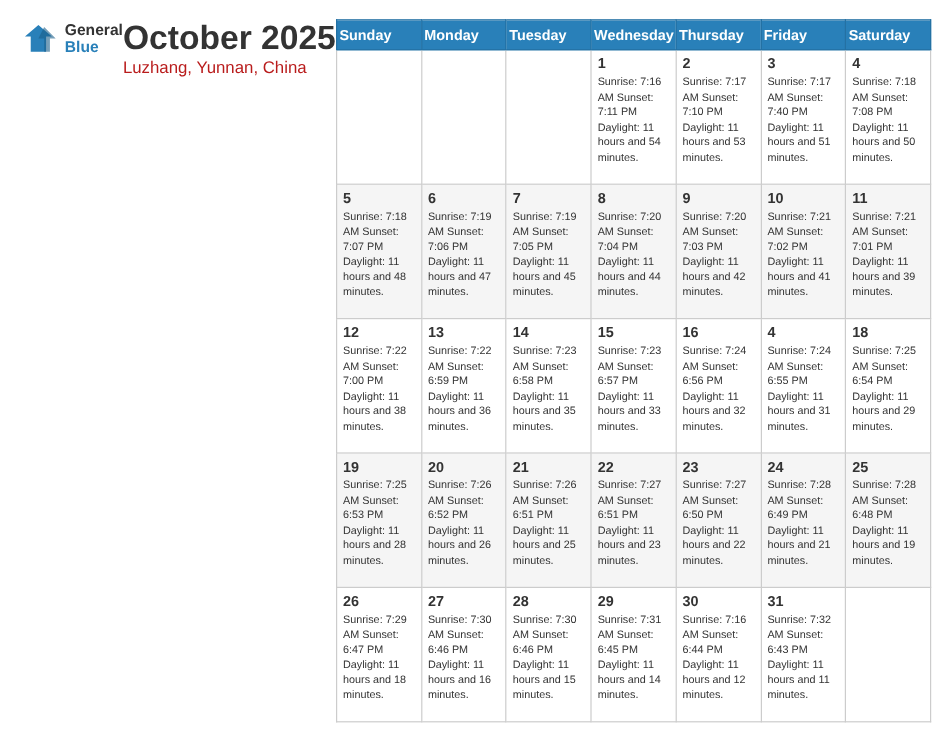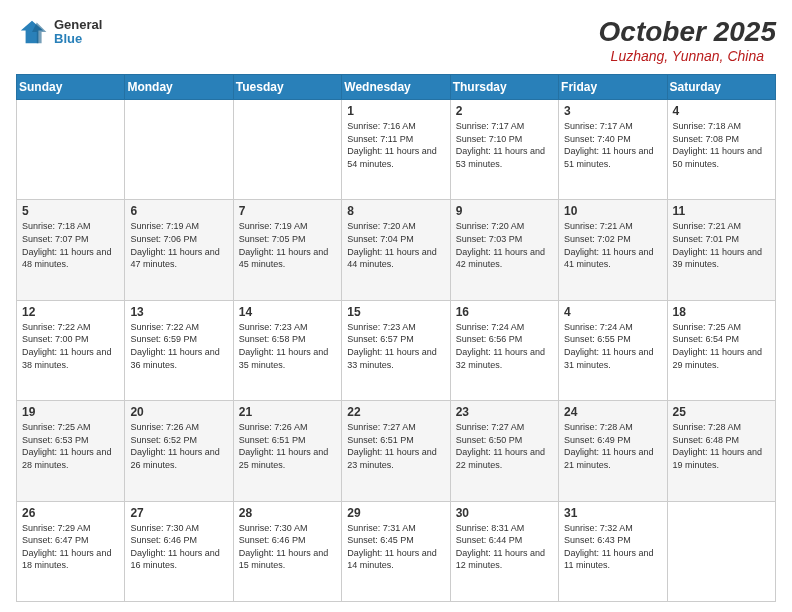--- a/index.html
+++ b/index.html
@@ -8,21 +8,20 @@
       background: #fff;
       width: 792px;
       height: 612px;
       overflow: hidden;
     }
     .page {
       width: 792px;
       height: 612px;
       padding: 16px 16px 10px 16px;
       display: flex;
-      flex-direction: column;
     }
     .header {
       display: flex;
       justify-content: space-between;
       align-items: flex-start;
       margin-bottom: 10px;
     }
     .logo {
       display: flex;
       align-items: center;
@@ -35,22 +34,21 @@
       font-weight: bold;
       line-height: 1.1;
     }
     .logo-text span:first-child { color: #333; }
     .logo-text span:last-child { color: #2980b9; }
     .logo-icon {
       width: 32px;
       height: 32px;
     }
     .title-block {
-      text-align: center;
-      font-style: italic;
+      text-align: left;
     }
     .title-block h1 {
       font-size: 28px;
       font-weight: bold;
       color: #333;
     }
     .title-block h2 {
       font-size: 14px;
       color: #b91c1c;
       font-weight: normal;
@@ -342,21 +340,21 @@
           </td>
           <td>
             <span class="day-num">29</span>
             <div class="cell-text">Sunrise: 7:31 AM
 Sunset: 6:45 PM
 Daylight: 11 hours
 and 14 minutes.</div>
           </td>
           <td>
             <span class="day-num">30</span>
-            <div class="cell-text">Sunrise: 8:31 AM
+            <div class="cell-text">Sunrise: 7:16 AM
 Sunset: 6:44 PM
 Daylight: 11 hours
 and 12 minutes.</div>
           </td>
           <td>
             <span class="day-num">31</span>
             <div class="cell-text">Sunrise: 7:32 AM
 Sunset: 6:43 PM
 Daylight: 11 hours
 and 11 minutes.</div>

